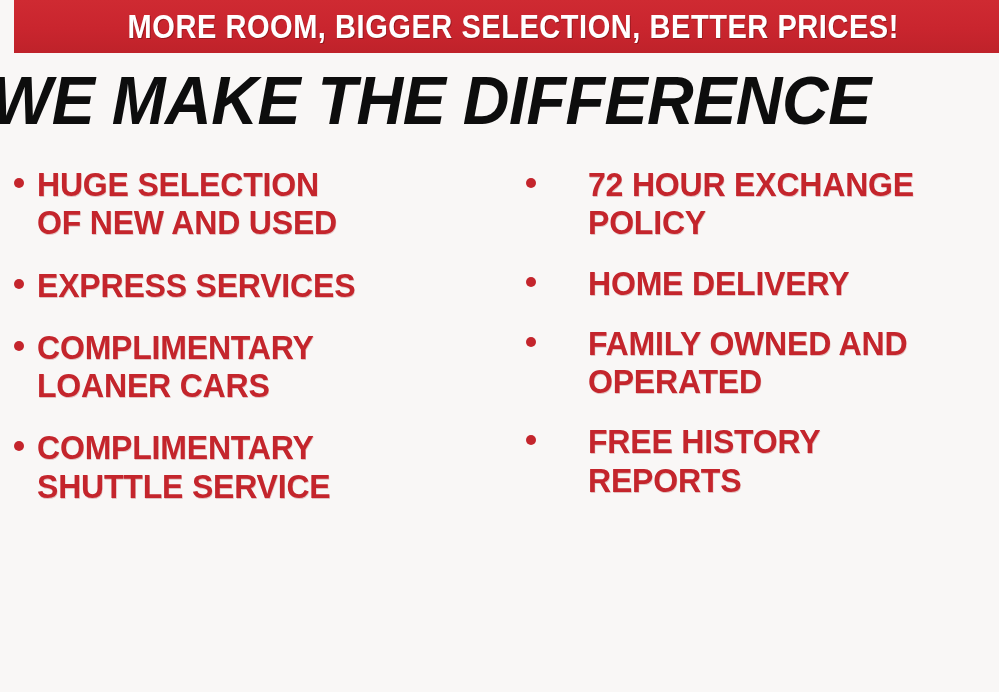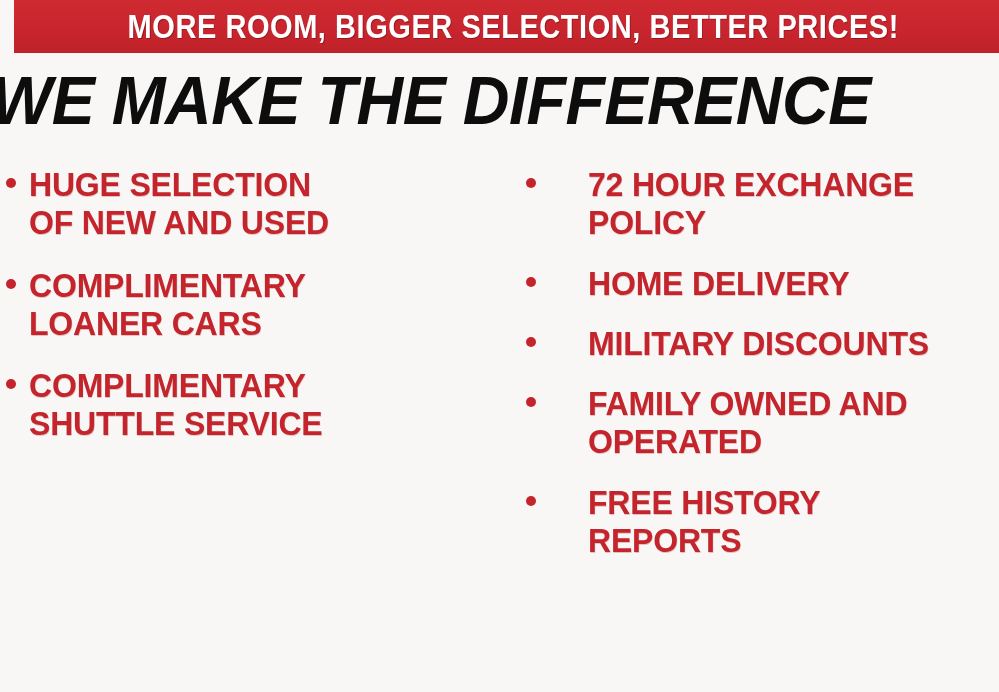--- a/index.html
+++ b/index.html
@@ -72,21 +72,21 @@
     left: 0;
     top: 152px;
     width: 999px;
     height: 540px;
     display: flex;
   }
   .col {
     box-sizing: border-box;
     position: relative;
   }
-  .col-left  { width: 512px; padding-left: 6px; padding-top: 14px; }
+  .col-left  { width: 512px; padding-left: 14px; padding-top: 14px; }
   .col-right { width: 487px; padding-left: 14px; padding-top: 14px; }
 
   .bullet-item {
     display: flex;
     align-items: flex-start;
     margin-bottom: 24px;
   }
   .col-right .bullet-item { margin-bottom: 22px; gap: 39px; }
 
   .dot {
@@ -125,20 +125,24 @@
 <div class="columns">
 
   <div class="col col-left">
 
     <div class="bullet-item">
       <span class="dot"></span>
       <span class="bullet-text">HUGE SELECTION
 OF NEW AND USED</span>
     </div>
 
+    <div class="bullet-item">
+      <span class="dot"></span>
+      <span class="bullet-text">EXPRESS SERVICES</span>
+    </div>
 
 
     <div class="bullet-item">
       <span class="dot"></span>
       <span class="bullet-text">COMPLIMENTARY
 LOANER CARS</span>
     </div>
 
     <div class="bullet-item">
       <span class="dot"></span>
@@ -155,24 +159,20 @@
       <span class="bullet-text">72 HOUR EXCHANGE
 POLICY</span>
     </div>
 
     <div class="bullet-item">
       <span class="dot"></span>
       <span class="bullet-text">HOME DELIVERY</span>
     </div>
 
 
-    <div class="bullet-item">
-      <span class="dot"></span>
-      <span class="bullet-text">MILITARY DISCOUNTS</span>
-    </div>
 
     <div class="bullet-item">
       <span class="dot"></span>
       <span class="bullet-text">FAMILY OWNED AND
 OPERATED</span>
     </div>
 
     <div class="bullet-item">
       <span class="dot"></span>
       <span class="bullet-text">FREE HISTORY

